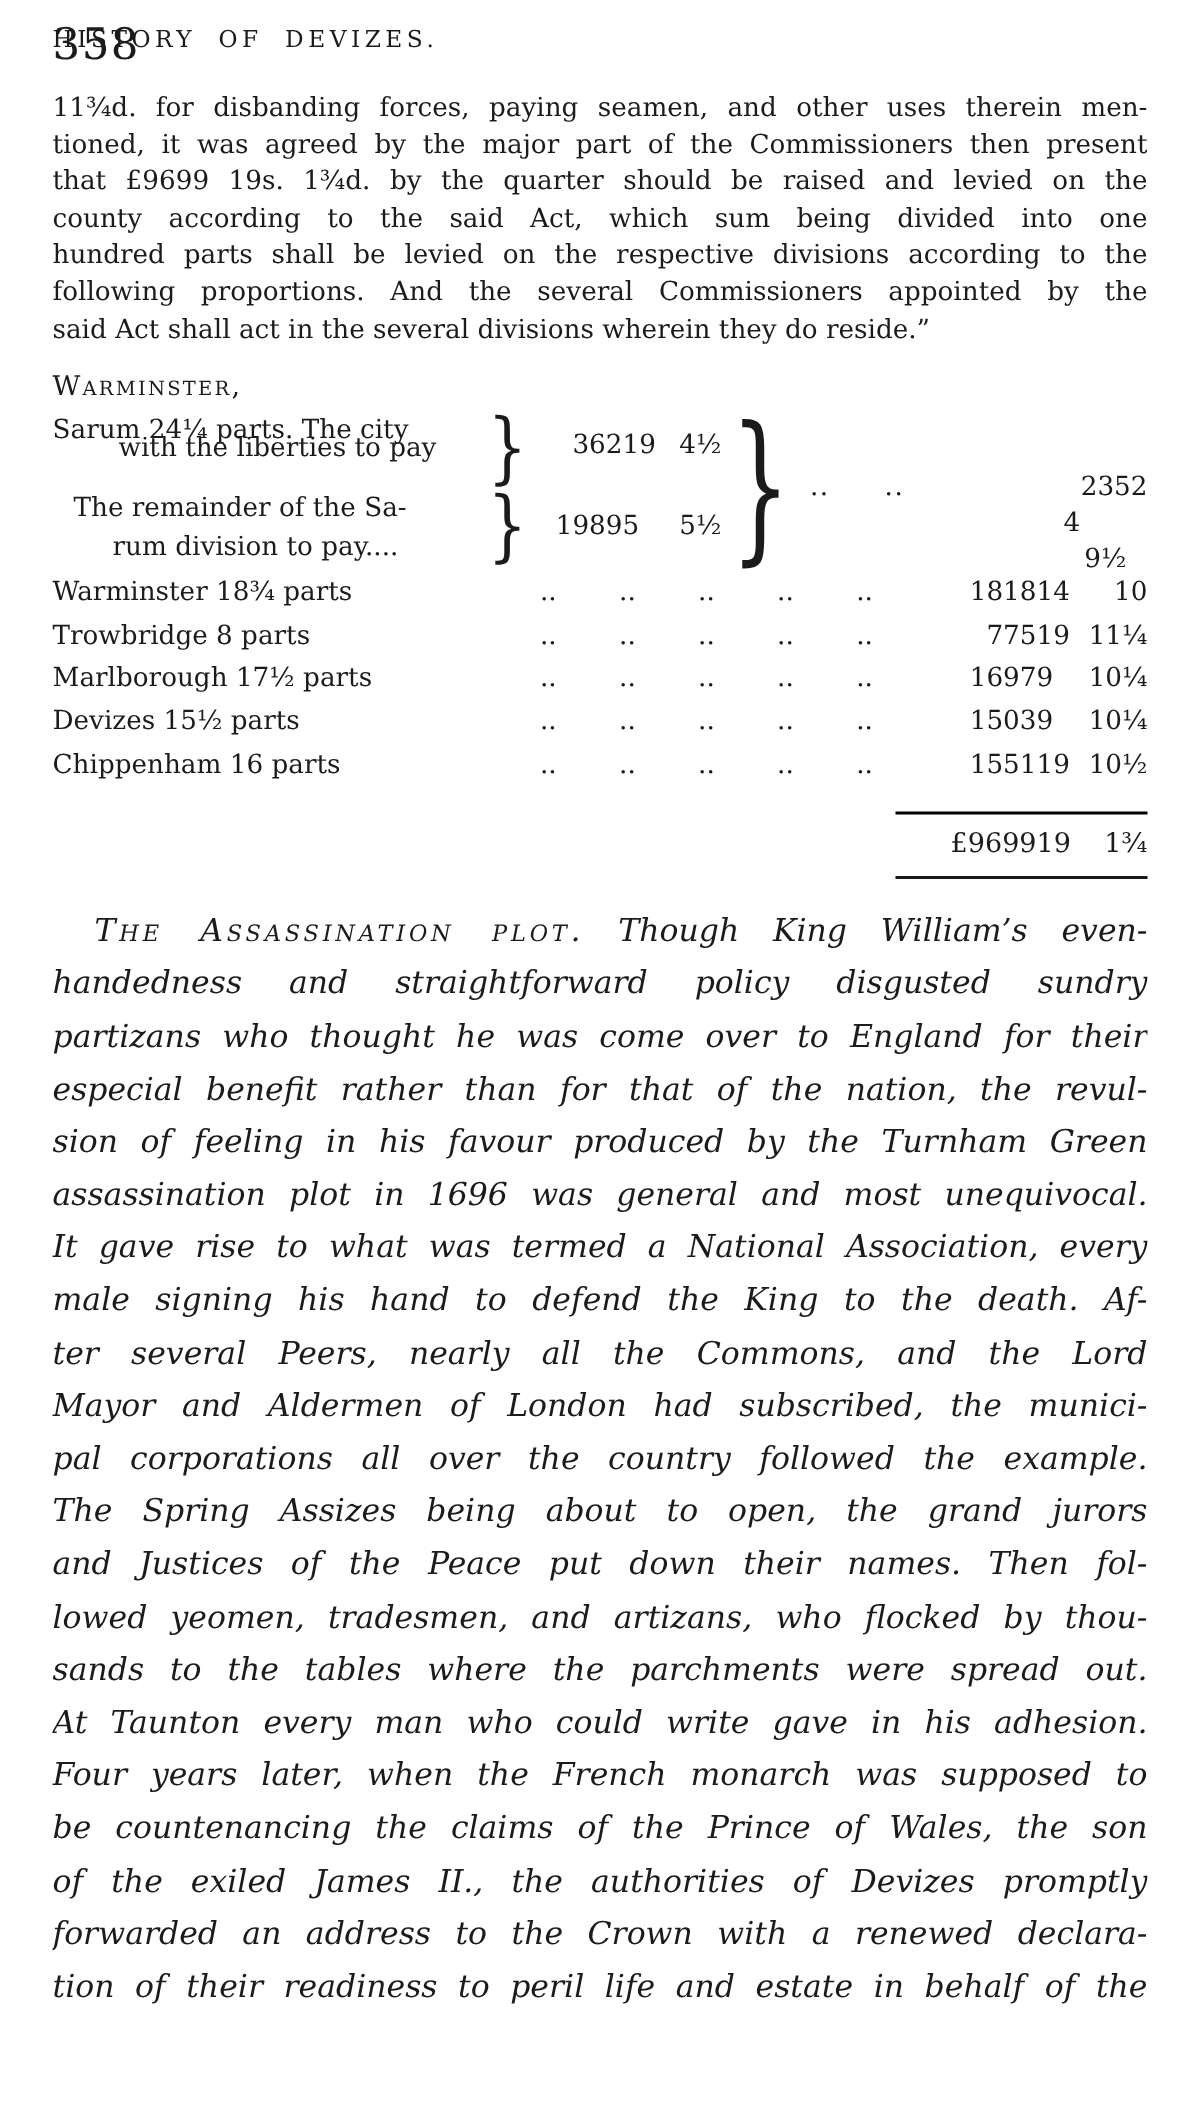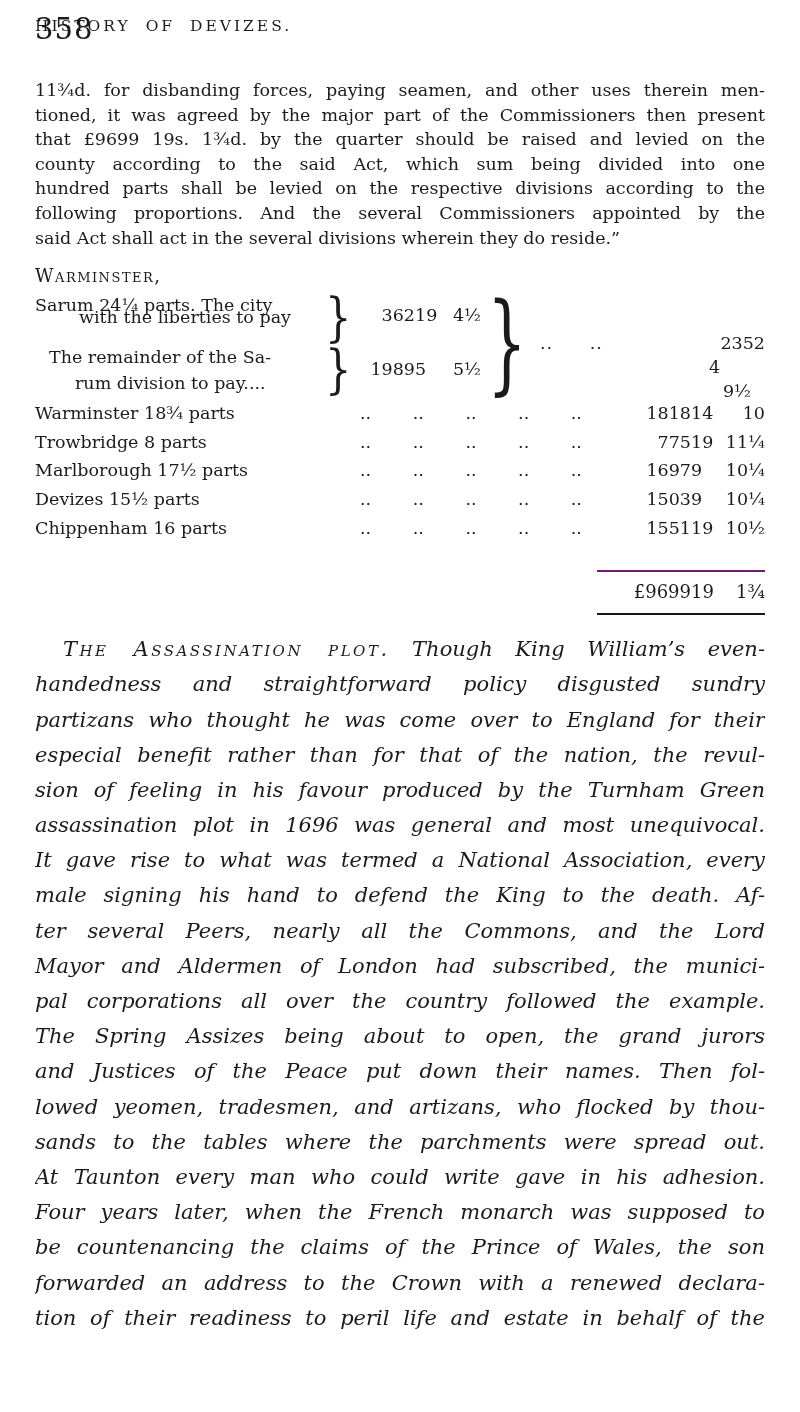--- a/index.html
+++ b/index.html
@@ -14,21 +14,21 @@
   
   .hdr{position:relative;height:34px;}
   .pageno{position:absolute;left:0;top:0;font-size:29px;font-weight:400;letter-spacing:1px;}
   .runtitle{font-size:15.5px;font-weight:400;letter-spacing:3px;word-spacing:7px;padding-top:5px;}
 
   
   .jline{text-align:justify;overflow:hidden;}
   .jline::after{content:"";display:inline-block;width:100%;height:0;}
 
   
-  .para1{margin-top:32px;font-size:17.5px;}
+  .para1{margin-top:14px;font-size:17.5px;}
   .para1 .jline,.para1 .plain{height:24.6px;line-height:24.6px;}
 
   
   .divhead{margin-top:13px;font-size:18px;font-variant:small-caps;letter-spacing:1.5px;height:26px;line-height:26px;}
 
   
   .sarum{position:relative;height:106px;font-size:17.5px;margin-top:4px;}
   .sarum .abs{position:absolute;white-space:nowrap;line-height:24px;}
   .sl1{left:0;top:0;}
   .sl2{left:44px;top:12px;}
@@ -50,22 +50,22 @@
   .mid .col-l{width:50px;} .mid .col-s{width:30px;} .mid .col-d{width:36px;}
 
   
   .rows{font-size:17.5px;}
   .row{display:flex;align-items:baseline;height:28.6px;line-height:28.6px;gap:48px;}
   .row .lbl{width:265px;white-space:nowrap;}
   .row .dots{flex:1;overflow:hidden;white-space:nowrap;word-spacing:36px;padding-left:12px;padding-right:10px;}
   .row .nums{display:flex;width:130px;justify-content:flex-end;}
 
   
-  .grand{width:168px;margin-left:auto;margin-top:28px;
-         border-top:2px solid #701a75;border-bottom:2px solid #191919;
+  .grand{width:168px;margin-left:auto;margin-top:17px;
+         border-top:2px solid #000000;border-bottom:2px solid #191919;
          padding:9px 0 11px 0;}
   .grand .inner{display:flex;justify-content:flex-end;font-size:18px;}
   .grand .col-l{width:60px;}
 
   
   .para2{margin-top:17px;font-size:21px;}
   .para2 .jline{height:35.2px;line-height:35.2px;font-style:italic;}
   .para2 .indent{text-indent:28px;}
   .lead{font-variant:small-caps;letter-spacing:2.5px;}
 </style>
@@ -193,17 +193,18 @@
     <div class="jline">ter several Peers, nearly all the Commons, and the Lord</div>
     <div class="jline">Mayor and Aldermen of London had subscribed, the munici-</div>
     <div class="jline">pal corporations all over the country followed the example.</div>
     <div class="jline">The Spring Assizes being about to open, the grand jurors</div>
     <div class="jline">and Justices of the Peace put down their names.  Then fol-</div>
     <div class="jline">lowed yeomen, tradesmen, and artizans, who flocked by thou-</div>
     <div class="jline">sands to the tables where the parchments were spread out.</div>
     <div class="jline">At Taunton every man who could write gave in his adhesion.</div>
     <div class="jline">Four years later, when the French monarch was supposed to</div>
     <div class="jline">be countenancing the claims of the Prince of Wales, the son</div>
+    <div class="jline">of the exiled James II., the authorities of Devizes promptly</div>
     <div class="jline">forwarded an address to the Crown with a renewed declara-</div>
     <div class="jline">tion of their readiness to peril life and estate in behalf of the</div>
   </div>
 
 </div>
 
 </body></html>

